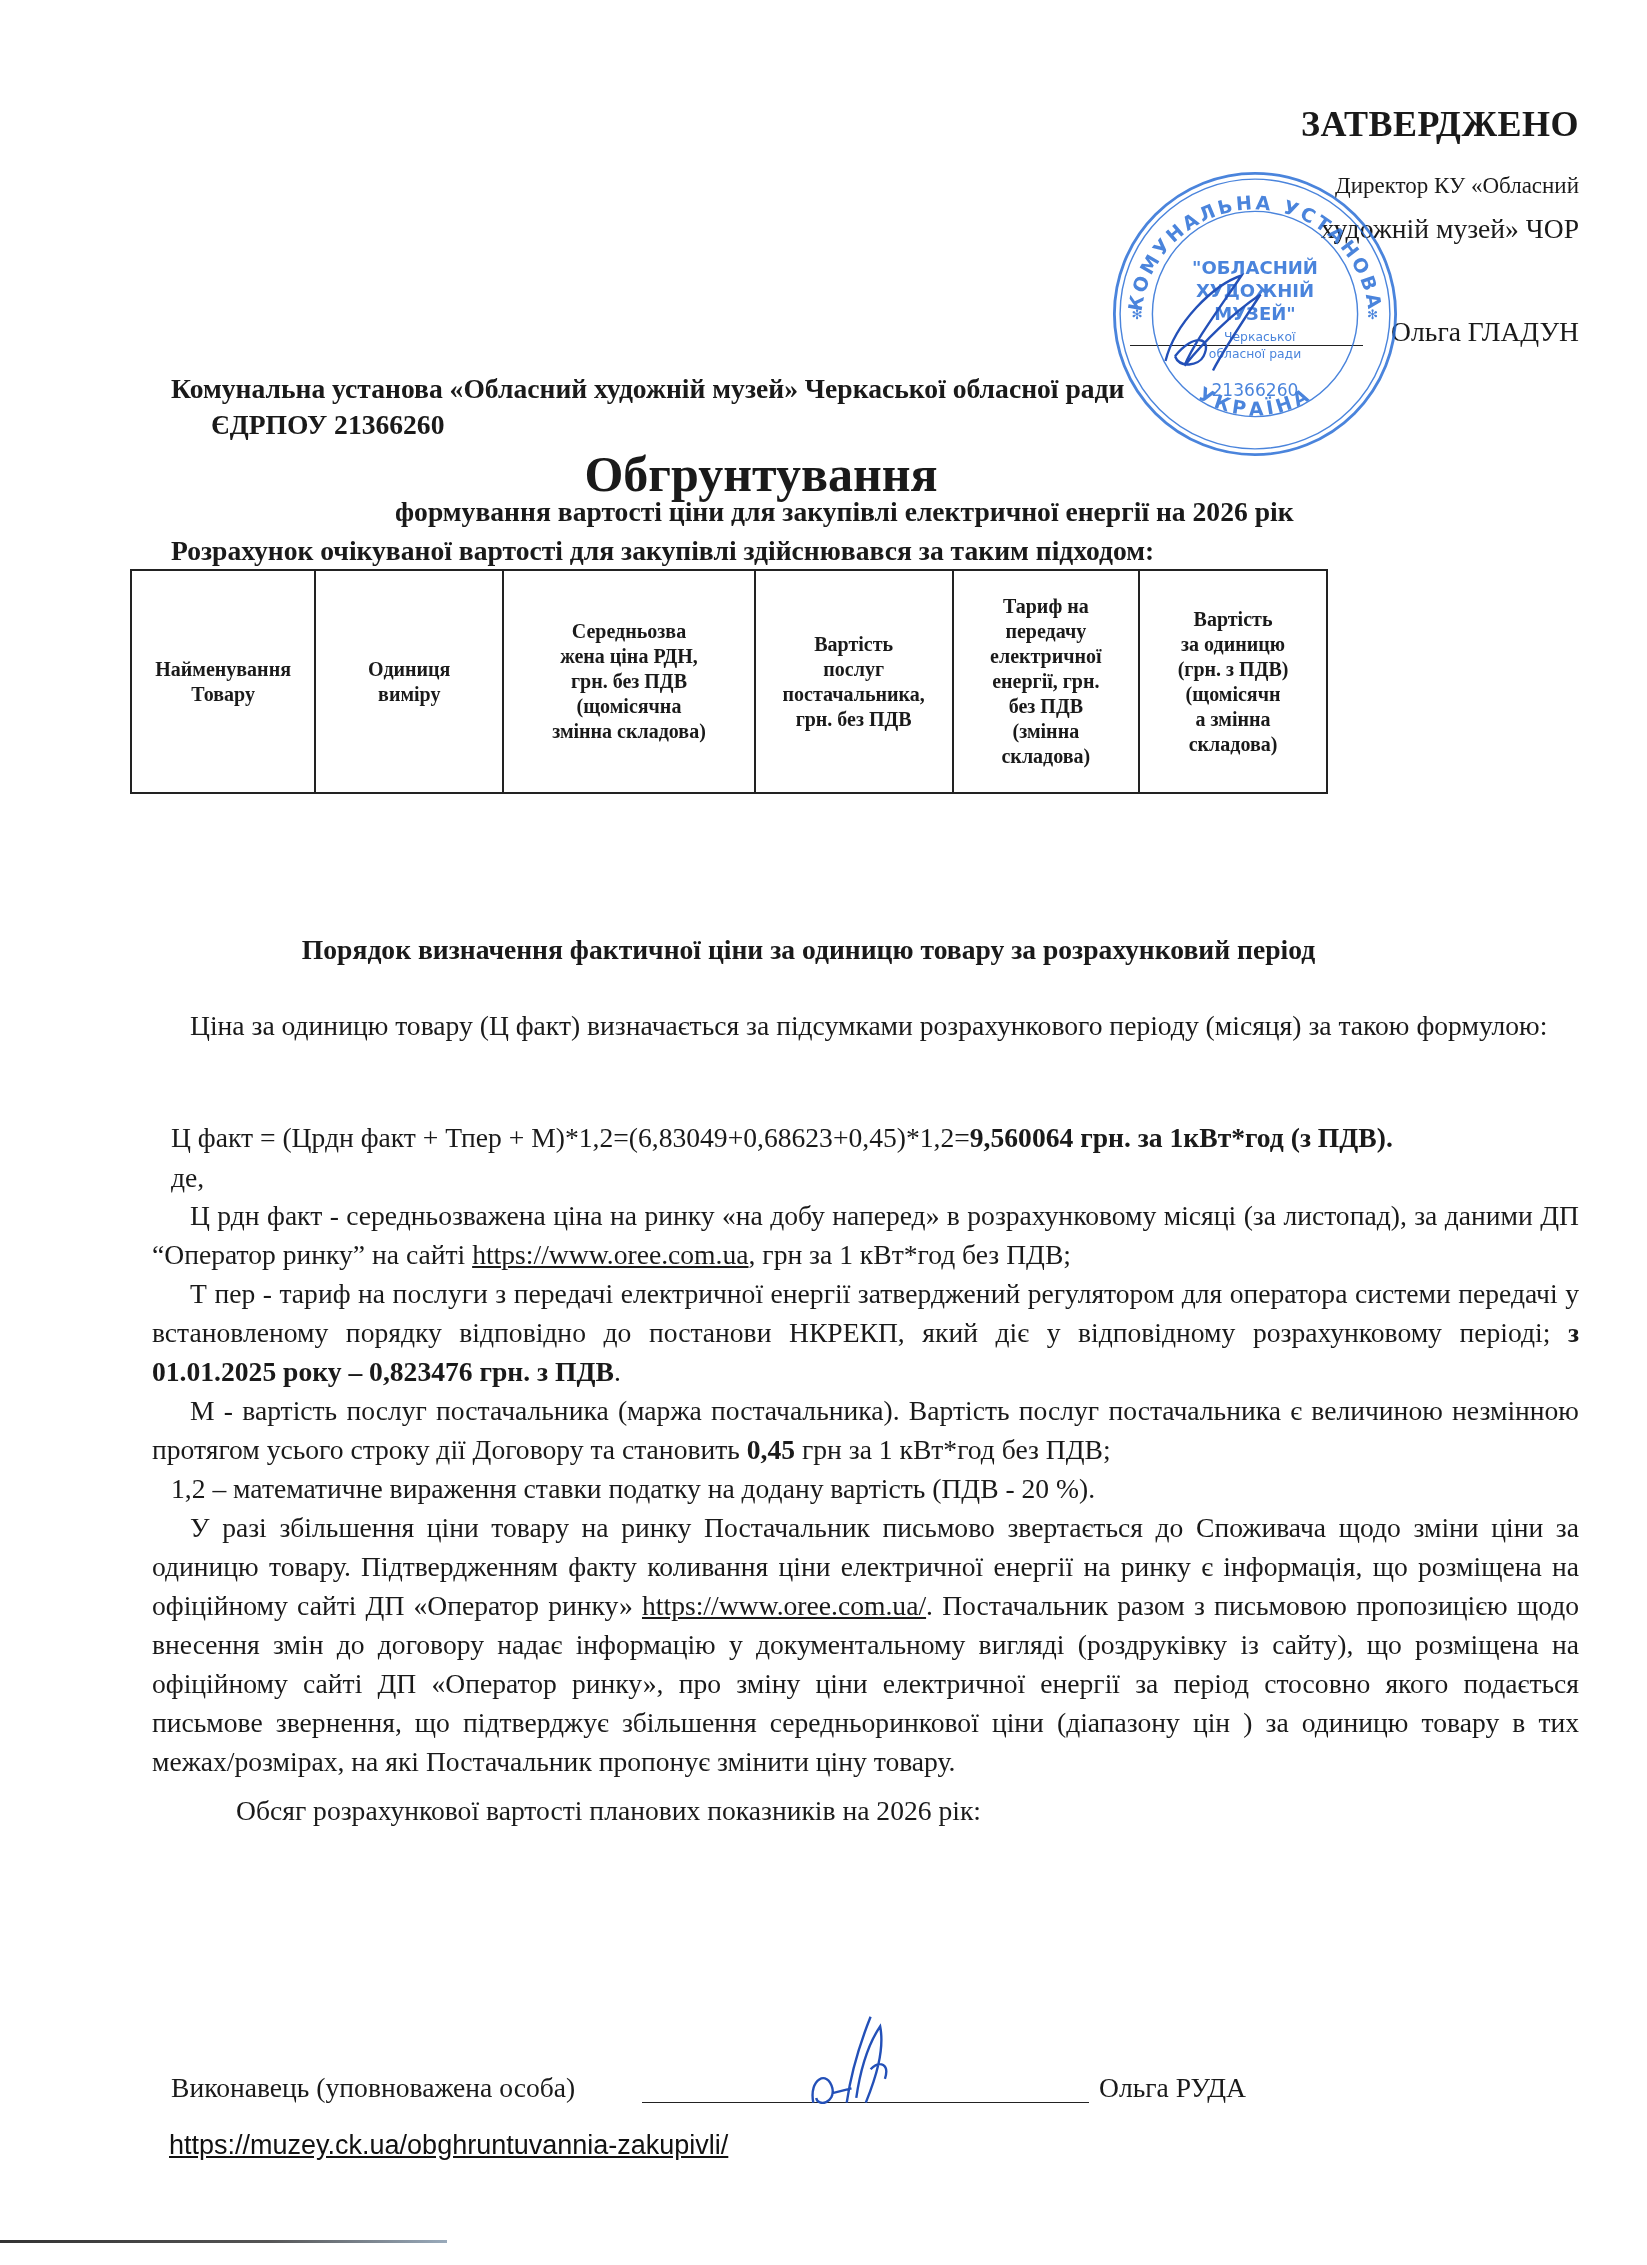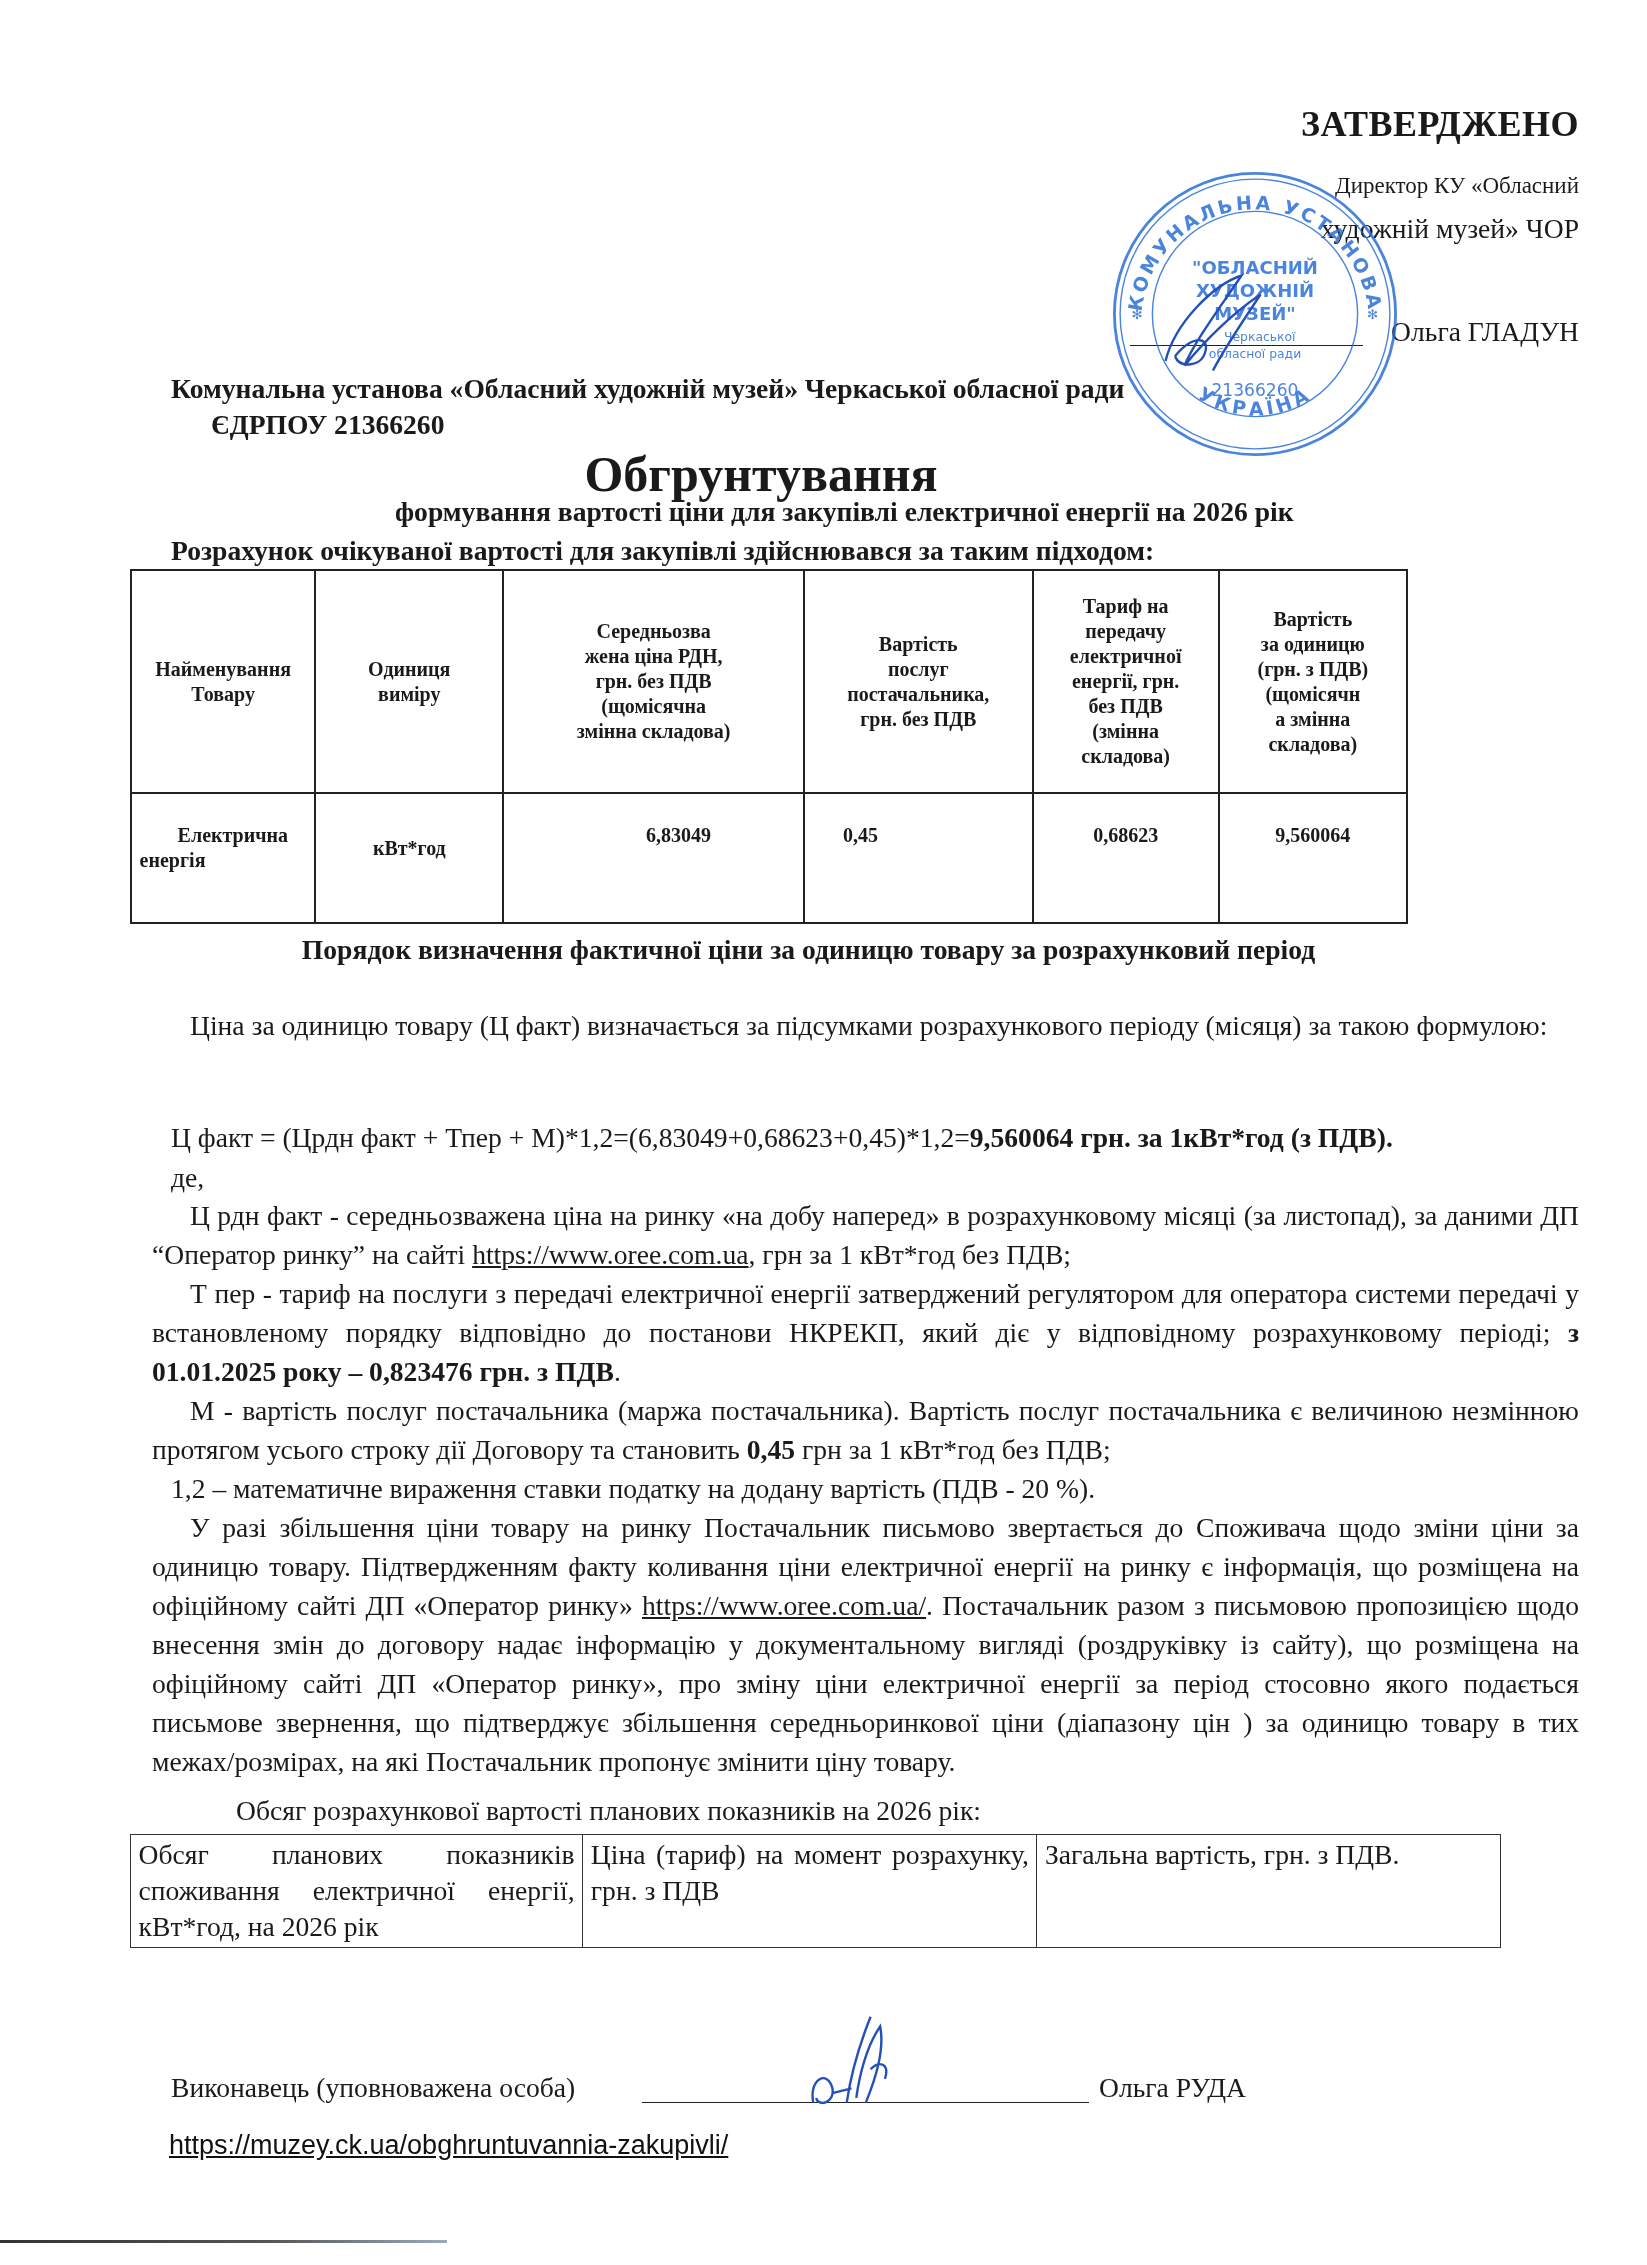--- a/index.html
+++ b/index.html
@@ -156,31 +156,20 @@
           <div class="hdr-lines">
             <div>Вартість</div>
             <div>за одиницю</div>
             <div>(грн. з ПДВ)</div>
             <div>(щомісячн</div>
             <div>а змінна</div>
             <div>складова)</div>
           </div>
         </td>
   </tr>
-  <tr class="row">
-    <td class="c1">
-      <div style="padding-left:38px">Електрична</div>
-      <div>енергія</div>
-    </td>
-    <td class="c2" style="text-align:center;padding-top:42px">кВт*год</td>
-    <td class="c3" style="text-align:center;padding-left:57px">6,83049</td>
-    <td class="c4" style="padding-left:38px">0,45</td>
-    <td class="c5" style="text-align:center">0,68623</td>
-    <td class="c6" style="text-align:center">9,560064</td>
-  </tr>
 </tbody>
   </table>
 
 <div id="section-title" class="abs">Порядок визначення фактичної ціни за одиницю товару за розрахунковий період</div>
 
 <div id="p-intro" class="abs para wrap">
   <span class="lead" style="display: inline-block; width: 19px;"></span><span>Ціна за одиницю товару (Ц факт) визначається за підсумками розрахункового періоду (місяця) за такою формулою:</span>
 </div>
 
 <div id="p-formula" class="abs para">
@@ -204,25 +193,20 @@
 <div id="p-vat" class="abs para">1,2 – математичне вираження ставки податку на додану вартість (ПДВ - 20 %).</div>
 
 <div id="p-increase" class="abs para wrap">
   <span class="lead" style="display: inline-block; width: 19px;"></span><span>У разі збільшення ціни товару на ринку Постачальник письмово звертається до Споживача щодо зміни ціни за одиницю товару. Підтвердженням факту коливання ціни електричної енергії на ринку є інформація, що розміщена на офіційному сайті ДП «Оператор ринку» </span><a class="lnk">https://www.oree.com.ua/</a><span>. Постачальник разом з письмовою пропозицією щодо внесення змін до договору надає інформацію у документальному вигляді (роздруківку із сайту), що розміщена на офіційному сайті ДП «Оператор ринку», про зміну ціни електричної енергії за період стосовно якого подається письмове звернення, що підтверджує збільшення середньоринкової ціни (діапазону цін ) за одиницю товару в тих межах/розмірах, на які Постачальник пропонує змінити ціну товару.</span>
 </div>
 
 <div id="volume-title" class="abs">Обсяг розрахункової вартості планових показників на 2026 рік:</div>
 
 <table id="table2" class="abs">
   <tbody>
-      <tr class="hdr">
-    <td class="t2c1">Обсяг планових показників споживання електричної енергії, кВт*год, на 2026 рік</td>
-    <td class="t2c2">Ціна (тариф) на момент розрахунку, грн. з ПДВ</td>
-    <td class="t2c3" style="text-align:left">Загальна вартість, грн. з ПДВ.</td>
-  </tr>
 </tbody>
   </table>
 
 <div id="executor-label" class="abs">Виконавець (уповноважена особа)</div>
 <div id="executor-line" class="abs"></div>
 <svg id="sig2" class="abs" viewBox="0 0 110 110">
   <path d="M15 95 C 10 70, 30 60, 35 80 C 38 95, 20 100, 18 90 M 35 85 L 55 80 M 50 95 C 55 60, 65 30, 75 5 M 60 90 C 65 55, 75 30, 85 15 C 90 40, 80 70, 70 95 M 75 60 C 85 50, 95 55, 90 70" fill="none" stroke="#2350b8" stroke-width="2.5"></path>
 </svg>
 <div id="executor-name" class="abs">Ольга РУДА</div>
 <a id="source-link" class="abs">https://muzey.ck.ua/obghruntuvannia-zakupivli/</a>

